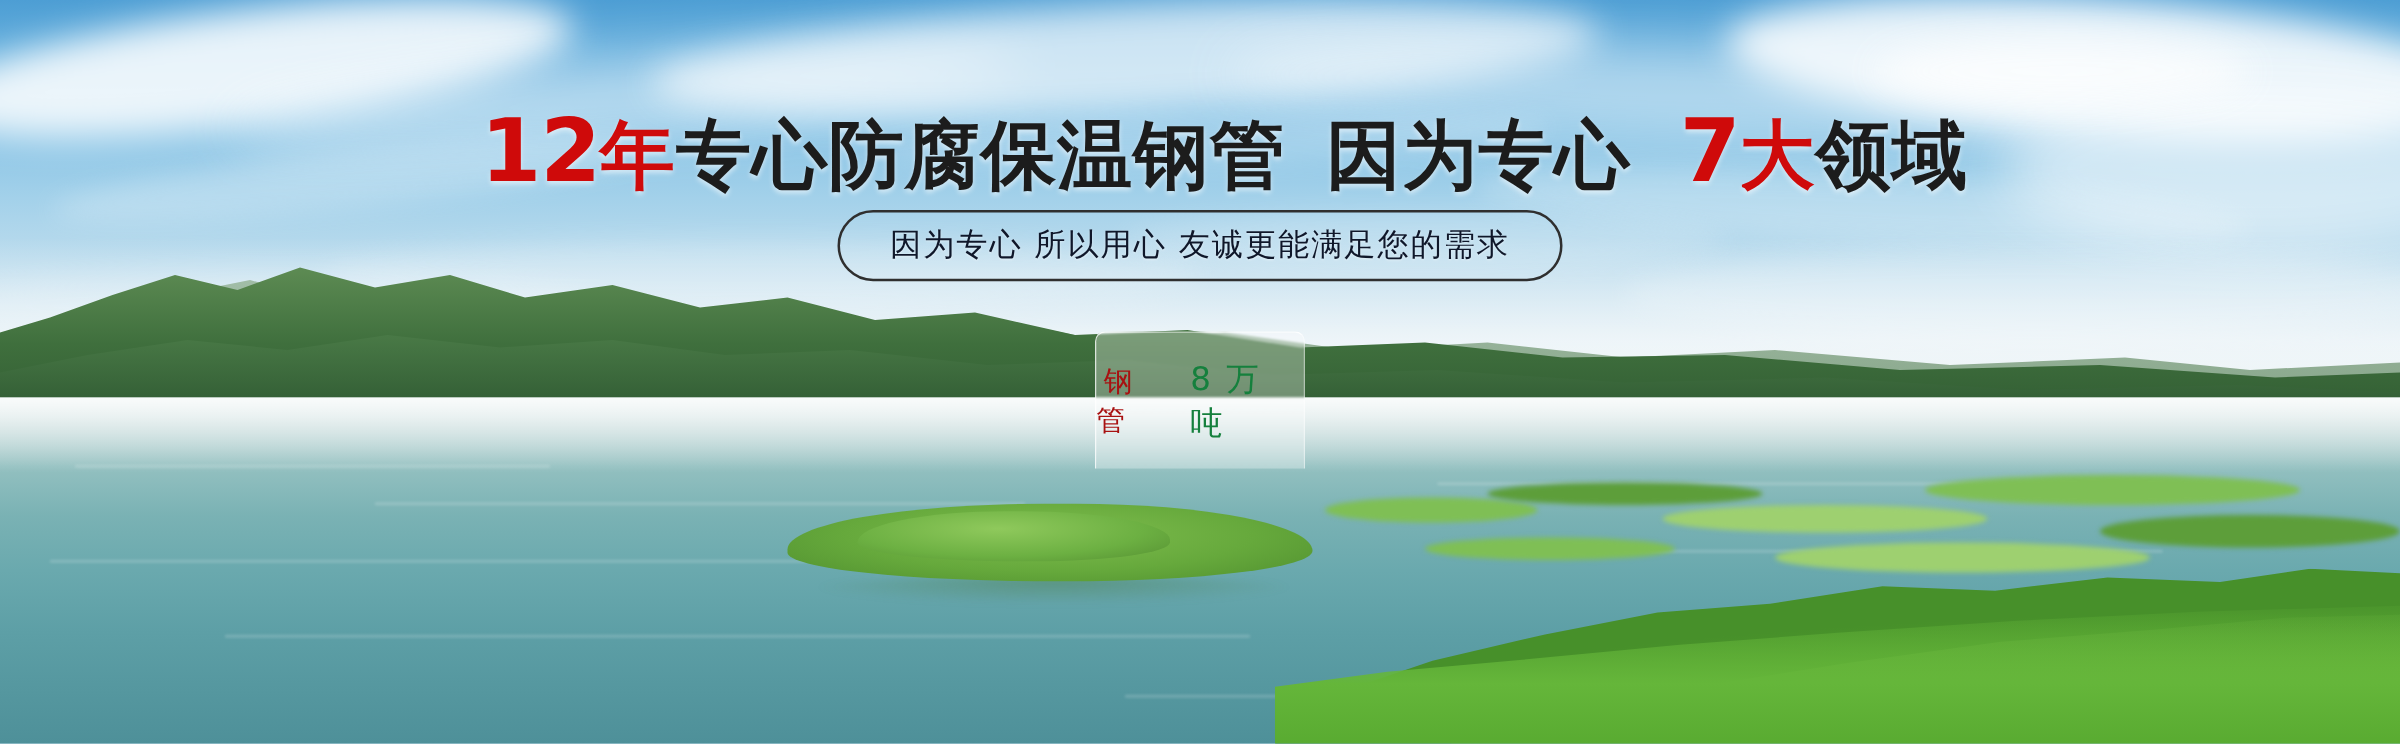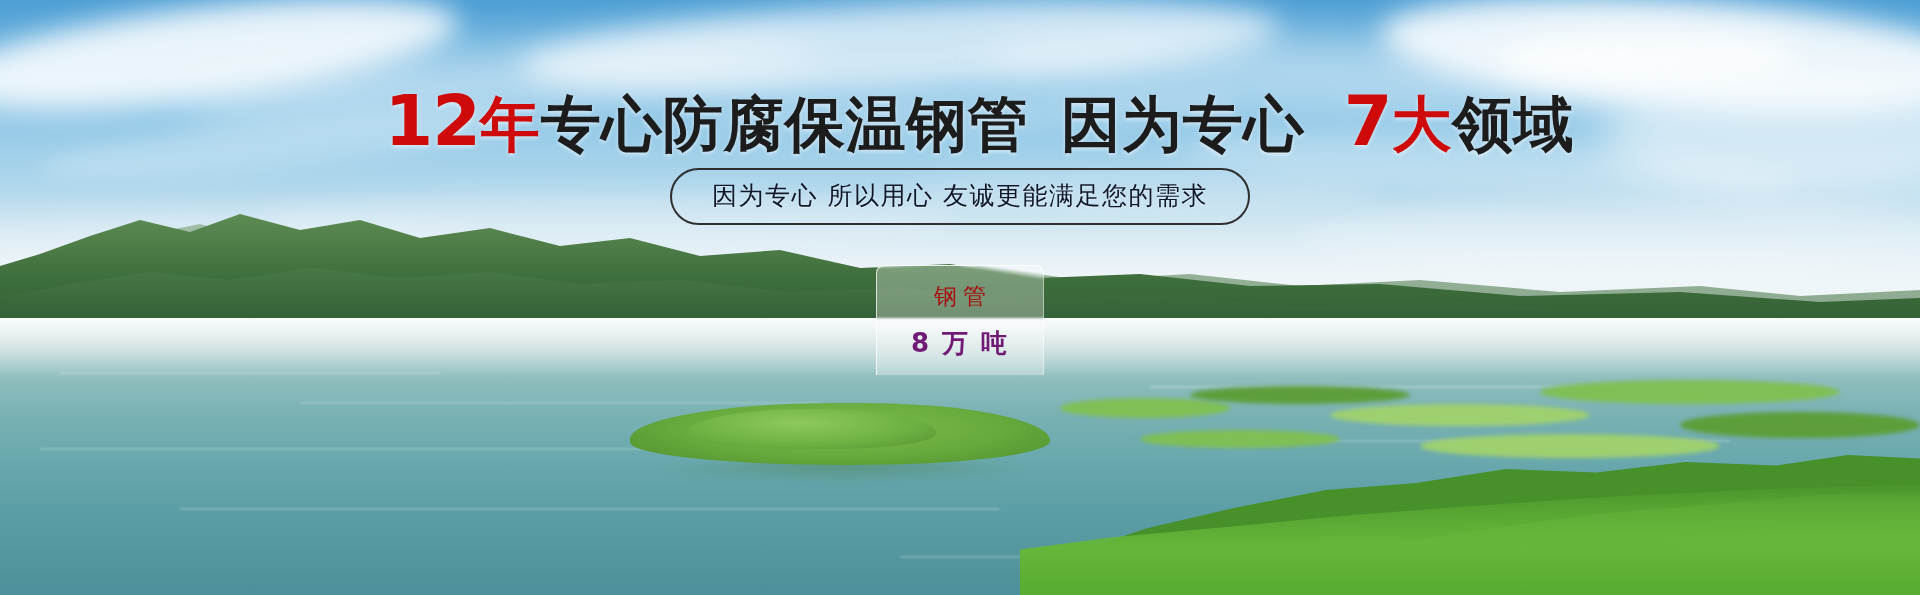--- a/index.html
+++ b/index.html
@@ -189,39 +189,38 @@
   .stat-card {
     width:168px;
     height:110px;
     background:rgba(255,255,255,.30);
     border-top:1px solid rgba(255,255,255,.85);
     border-left:1px solid rgba(255,255,255,.75);
     border-right:1px solid rgba(255,255,255,.45);
     border-bottom:none;
     border-radius:8px 8px 0 0;
     display:flex;
-    flex-direction:column;
+    flex-direction:row;
     align-items:center;
     justify-content:center;
     gap:14px;
     backdrop-filter:blur(1px);
   }
   .stat-label {
     font-size:23px;
     color:#a81111;
     letter-spacing:6px;
     text-indent:6px;
     font-family:"DejaVu Sans","Liberation Sans",sans-serif;
   }
   .stat-value {
     font-size:26px;
-    color:#701a75;
+    color:#15803d;
     letter-spacing:2px;
     font-family:"DejaVu Sans","Liberation Sans",sans-serif;
-    font-weight:bold;
   }
   .stat-value sup { font-size:15px; vertical-align:super; letter-spacing:0; }
 </style>
 </head>
 <body>
 
 <div class="banner">
 
   <div class="sky">
     <div class="cloud c1"></div>

